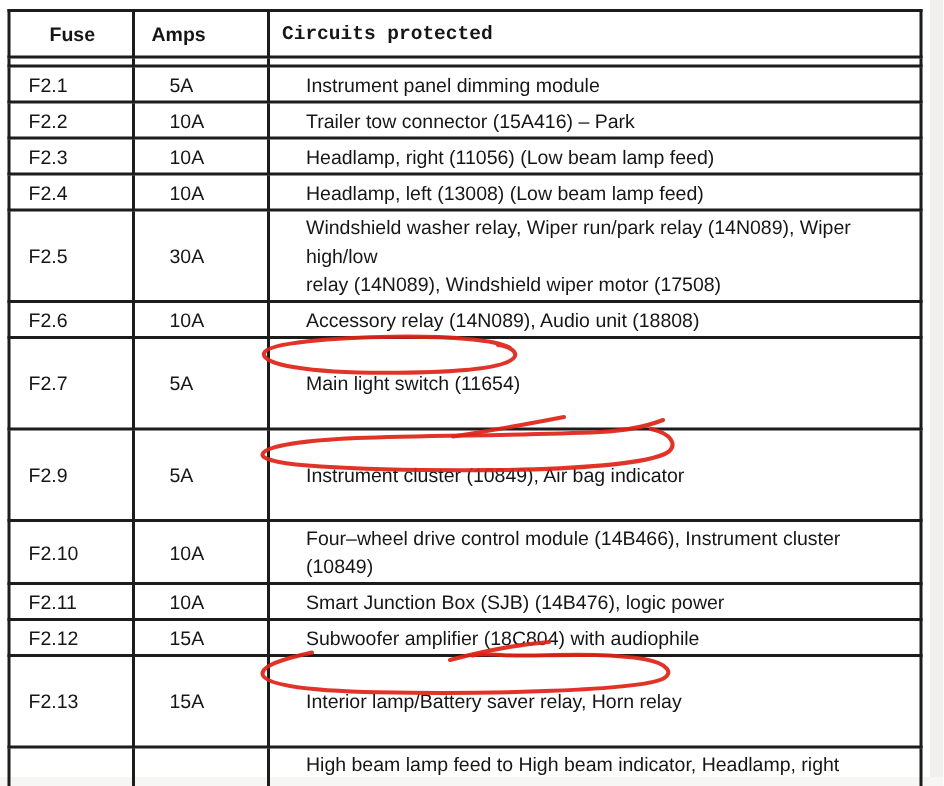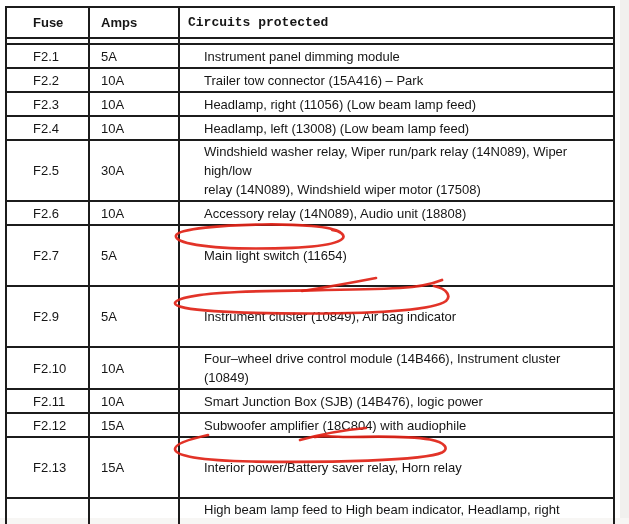--- a/index.html
+++ b/index.html
@@ -45,22 +45,22 @@
   }
   tr.hdr th {
     height: 27px;
     text-align: left;
     font-weight: bold;
     font-size: 13px;
   }
   tr.sp td { height: 4px; padding: 0; }
   tr.r td { height: 20px; }
   tr.r.tall td { height: 42px; }
-  .c-fuse { padding-left: 26px; }
-  .c-amps { padding-left: 11px; }
+  .c-fuse { padding-left: 12px; }
+  .c-amps { padding-left: 23px; }
   .c-circ {
     padding-left: 24px;
     padding-right: 6px;
     white-space: pre-line;
     line-height: 19px;
   }
   th.c-fuse { padding-left: 26px; }
   th.c-amps { padding-left: 11px; }
   th.c-circ { padding-left: 8px; font-family: Liberation Mono, monospace; }
   td.circled { position: relative; }
@@ -177,21 +177,21 @@
     <tr class="r">
       <td class="c-fuse">F2.12</td>
       <td class="c-amps">15A</td>
       <td class="c-circ">Subwoofer amplifier (18C804) with audiophile</td>
     </tr>
 
     <tr class="r">
       <td class="c-fuse">F2.13</td>
       <td class="c-amps">15A</td>
       <td class="c-circ circled">
-        <span class="ct">Interior power/Battery saver relay, Horn relay</span>
+        <span class="ct">Interior lamp/Battery saver relay, Horn relay</span>
         <svg class="annot">
           <path d="M 28,-3 C 10,1 -5,5.5 -5,11 C -5,18 20,22.5 72,23.5 C 145,25 245,22.5 262,14.5 C 269,11 266,4.5 250,1.5 C 222,-3 192,-1 163,-1 C 152,-1 143,-3 135,-1" stroke="#e02318"></path>
           <path d="M 120,2 C 142,-4 162,-8 186,-10" stroke="#e02318"></path>
         </svg>
       </td>
     </tr>
 
     <tr class="r tall">
       <td class="c-fuse">F2.14</td>
       <td class="c-amps">15A</td>

